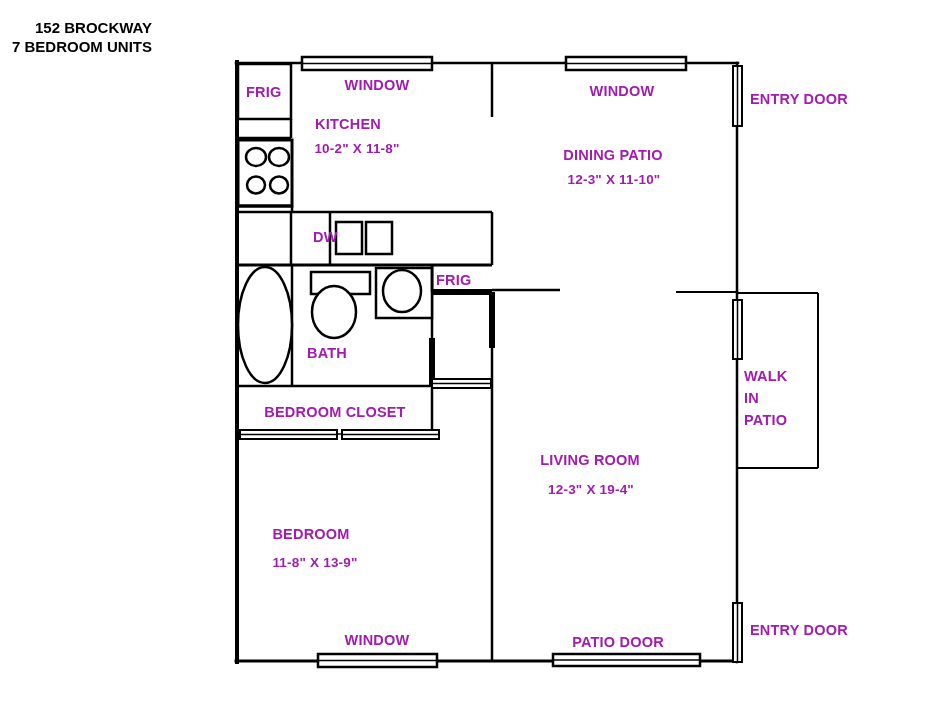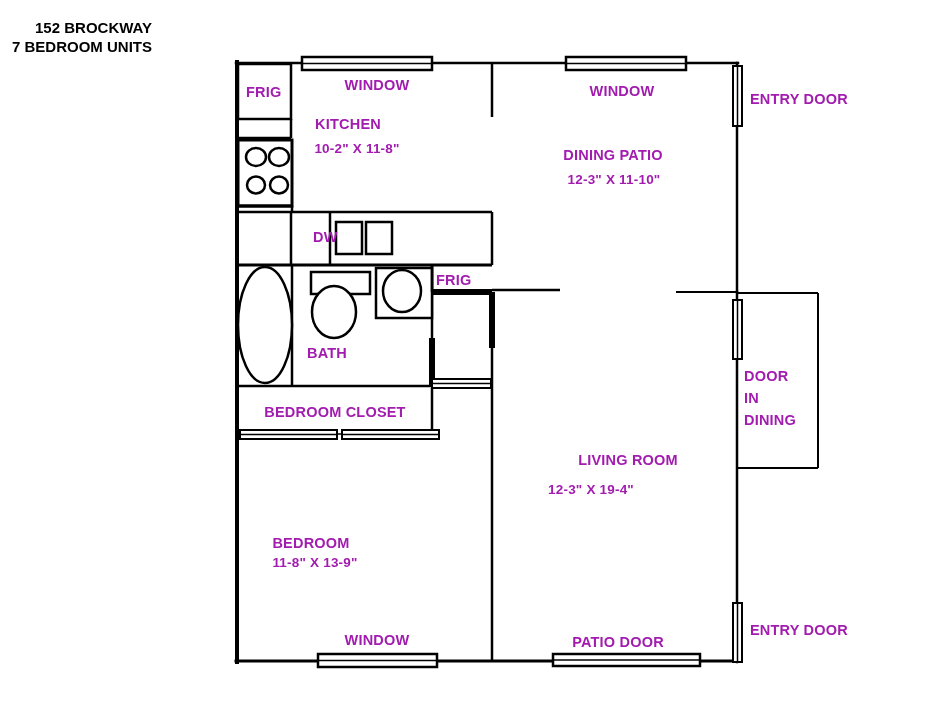--- a/index.html
+++ b/index.html
@@ -209,35 +209,35 @@
   <div class="plan-label lbl-14" style="left:246px; top:84px;">FRIG</div>
 
   <div class="plan-label lbl-14" style="left:313px; top:229px;">DW</div>
 
   <div class="plan-label lbl-14 lbl-center" style="left:348px; top:116px;">KITCHEN</div>
   <div class="plan-label lbl-13 lbl-center" style="left:357px; top:141px;">10-2" X 11-8"</div>
 
   <div class="plan-label lbl-14 lbl-center" style="left:613px; top:147px;">DINING PATIO</div>
   <div class="plan-label lbl-13 lbl-center" style="left:614px; top:172px;">12-3" X 11-10"</div>
 
-  <div class="plan-label lbl-14 lbl-center" style="left:590px; top:452px;margin-left:38px;">LIVING ROOM</div>
+  <div class="plan-label lbl-14 lbl-center" style="left:590px; top:452px;">LIVING ROOM</div>
   <div class="plan-label lbl-13 lbl-center" style="left:591px; top:482px;">12-3" X 19-4"</div>
 
-  <div class="plan-label lbl-14 lbl-center" style="left:311px; top:526px;margin-top:9px;">BEDROOM</div>
+  <div class="plan-label lbl-14 lbl-center" style="left:311px; top:526px;">BEDROOM</div>
   <div class="plan-label lbl-13 lbl-center" style="left:315px; top:555px;">11-8" X 13-9"</div>
 
   <div class="plan-label lbl-14" style="left:307px; top:317px;margin-top:28px;">BATH</div>
 
   <div class="plan-label lbl-14 lbl-center" style="left:335px; top:404px;">BEDROOM CLOSET</div>
 
   <div class="plan-label lbl-14" style="left:436px; top:272px;">FRIG</div>
 
-  <div class="plan-label lbl-14" style="left:744px; top:368px;">DOOR</div>
+  <div class="plan-label lbl-14" style="left:744px; top:368px;">WALK</div>
   <div class="plan-label lbl-14" style="left:744px; top:390px;">IN</div>
-  <div class="plan-label lbl-14" style="left:744px; top:412px;">DINING</div>
+  <div class="plan-label lbl-14" style="left:744px; top:412px;">PATIO</div>
 
   <div class="plan-label lbl-14 lbl-center" style="left:377px; top:77px;">WINDOW</div>
 
   <div class="plan-label lbl-14 lbl-center" style="left:622px; top:83px;">WINDOW</div>
 
   <div class="plan-label lbl-14 lbl-center" style="left:377px; top:632px;">WINDOW</div>
 
   <div class="plan-label lbl-14 lbl-center" style="left:618px; top:634px;">PATIO DOOR</div>
 
   <div class="plan-label lbl-14" style="left:750px; top:91px;">ENTRY DOOR</div>

